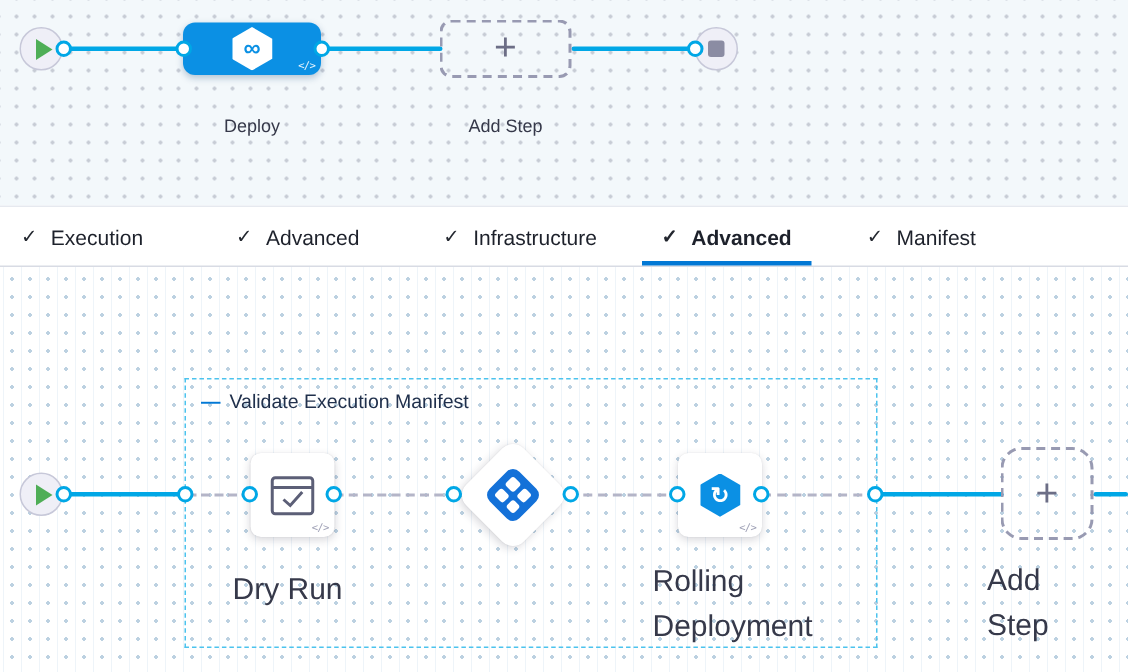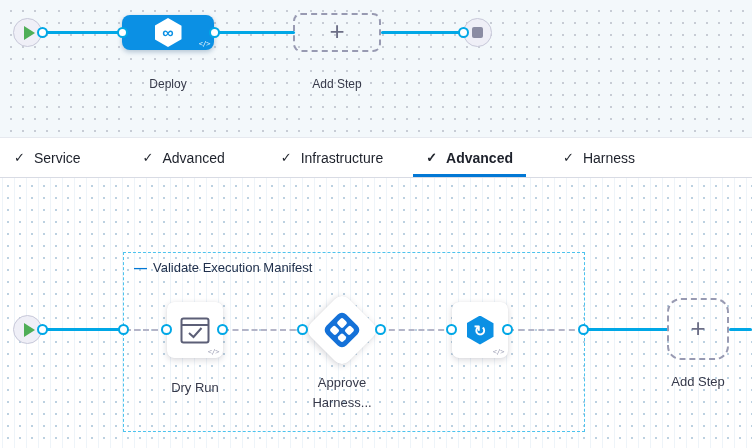--- a/index.html
+++ b/index.html
@@ -69,21 +69,21 @@
     box-shadow:0 2px 6px rgba(40,41,61,.18), 0 0 1px rgba(40,41,61,.1);
     display:flex; align-items:center; justify-content:center; }
   .approve-icon { width:28px; height:28px; background:#1471d8; border-radius:6px;
     display:grid; grid-template-columns:1fr 1fr; gap:3px; padding:5px; }
   .approve-icon span { background:#fff; border-radius:2px; }
   .hex-icon { width:27px; height:29px; background:#0b90e4;
     clip-path:polygon(50% 0%,100% 27%,100% 73%,50% 100%,0% 73%,0% 27%);
     display:flex; align-items:center; justify-content:center; }
   .hex-icon .rot { color:#fff; font-size:15px; font-weight:bold; line-height:1; }
 
-  .exec-label { position:absolute; font-size:13px; color:#36394a; text-align:center; line-height:1.5; z-index:4; }
+  .exec-label { position:absolute; font-size:20px; color:#36394a; text-align:left; line-height:1.5; z-index:4; }
   .addstep { left:667px; top:120px; width:62px; height:62px; border-radius:14px; }
 </style>
 </head>
 <body>
 
 <div class="app">
 
   <div class="stage-canvas">
     <div class="edge-solid" style="left:42px; top:31px; width:82px;"></div>
     <div class="edge-solid" style="left:212px; top:31px; width:83px;"></div>
@@ -111,37 +111,37 @@
 
     <div class="port" style="left:458px; top:27px;"></div>
     <div class="round-node" style="left:463px; top:18px;">
       <div class="stop-sq"></div>
     </div>
   </div>
 
   <div class="tab-bar">
     <div class="tab t0">
       <span class="check">✓</span>
-      <span>Service</span>
+      <span>Execution</span>
     </div>
     <div class="tab t1">
       <span class="check">✓</span>
       <span>Advanced</span>
     </div>
     <div class="tab t2">
       <span class="check">✓</span>
       <span>Infrastructure</span>
     </div>
     <div class="tab t3 active">
       <span class="check">✓</span>
       <span>Advanced</span>
     </div>
     <div class="tab">
       <span class="check">✓</span>
-      <span>Harness</span>
+      <span>Manifest</span>
     </div>
   </div>
 
   <div class="exec-canvas">
 
     <div class="group-box"></div>
     <div class="group-label">
       <span class="dash">—</span>
       <span>Validate Execution Manifest</span>
     </div>
@@ -177,30 +177,30 @@
         <div class="approve-icon">
           <span></span>
             <span></span>
             <span></span>
             <span></span>
         </div>
       </div>
     </div>
     <div class="port" style="left:297px; top:146px;"></div>
     <div class="port" style="left:375px; top:146px;"></div>
-    <div class="exec-label" style="left:302px; top:195px; width:80px;">Approve Harness...</div>
 
     <div class="step-card" style="left:452px; top:124px;">
       <div class="hex-icon">
         <span class="rot">↻</span>
       </div>
       <span class="code-badge gray">&lt;/&gt;</span>
     </div>
     <div class="port" style="left:446px; top:146px;"></div>
     <div class="port" style="left:502px; top:146px;"></div>
+    <div class="exec-label" style="left:435px; top:195px; width:90px;">Rolling Deployment</div>
 
     <div class="port" style="left:578px; top:146px;"></div>
 
     <div class="dash-node addstep">
       <span class="plus">+</span>
     </div>
     <div class="exec-label" style="left:658px; top:194px; width:80px;">Add Step</div>
   </div>
 </div>
 

